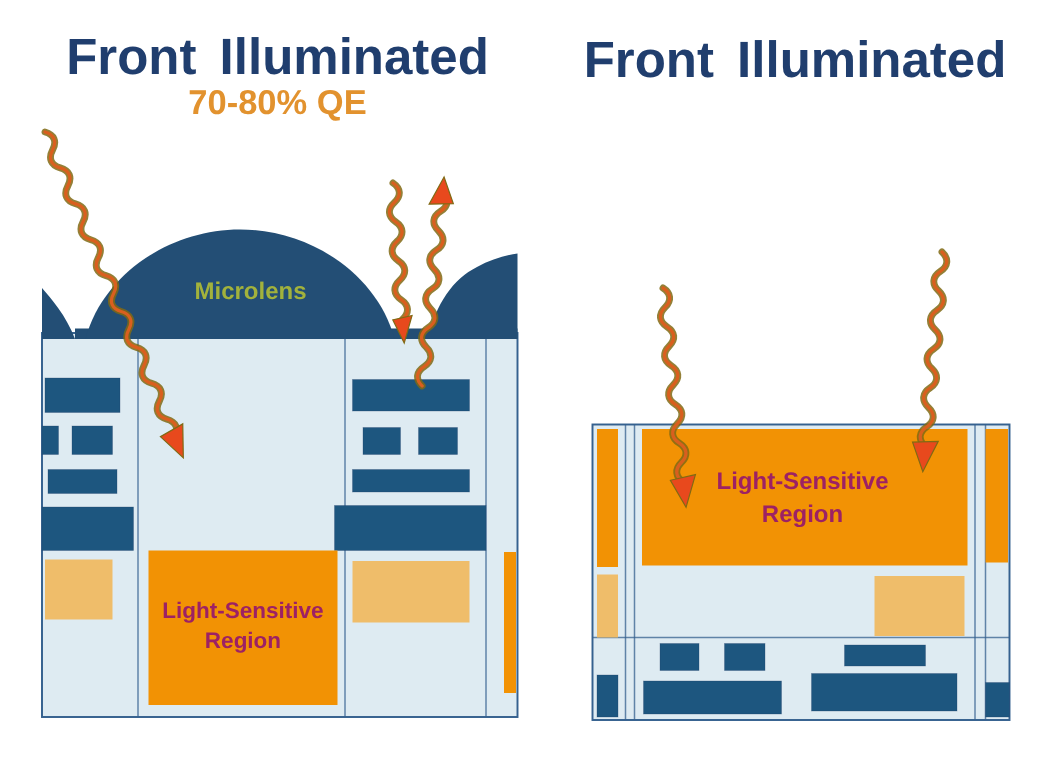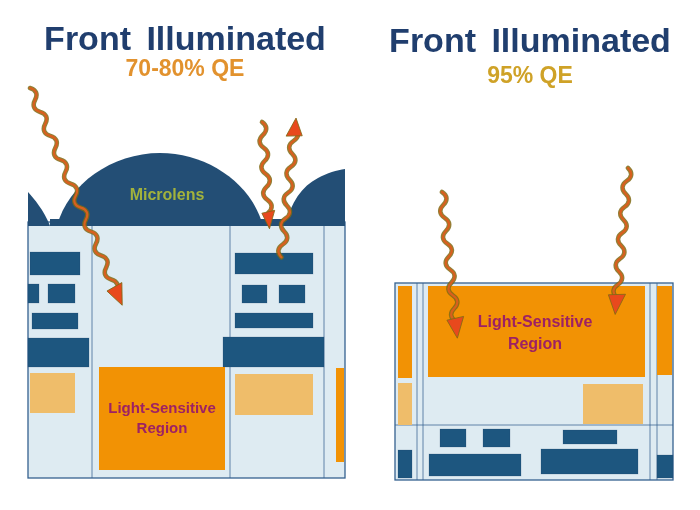--- a/index.html
+++ b/index.html
@@ -122,19 +122,18 @@
         <path class="sq-u" d="M0,0 c5,4 5,9 0,13 c-5,4 -5,9 0,13 c5,4 5,9 0,13 c-5,4 -5,9 0,13 c5,4 5,9 0,13 c-5,4 -5,9 0,13 c5,4 5,9 0,13 c-5,4 -5,9 0,13 c5,4 5,9 0,13 c-5,4 -5,9 0,13"></path>
         <path class="sq-o" d="M0,0 c5,4 5,9 0,13 c-5,4 -5,9 0,13 c5,4 5,9 0,13 c-5,4 -5,9 0,13 c5,4 5,9 0,13 c-5,4 -5,9 0,13 c5,4 5,9 0,13 c-5,4 -5,9 0,13 c5,4 5,9 0,13 c-5,4 -5,9 0,13"></path>
         <polygon class="ah" points="0,147 -8.5,128 8.5,126"></polygon>
       </g>
     </g>
   </svg>
 
   <div class="lbl title" style="left:5px;   top:19px; width:360px;">Front Illuminated</div>
   <div class="lbl qe qe-left" style="left:5px;   top:55px; width:360px;">70-80% QE</div>
   <div class="lbl title" style="left:365px; top:21px; width:330px;">Front Illuminated</div>
-  <div class="lbl qe qe-right" style="left:365px; top:62px; width:330px;">95% QE</div>
 
   <div class="lbl microlens" style="left:107px; top:186px; width:120px;">Microlens</div>
   <div class="lbl lsr" style="left:99px;  top:398px; width:126px;">Light-Sensitive Region</div>
   <div class="lbl lsr lsr-right" style="left:459px; top:311px; width:152px;">Light-Sensitive Region</div>
 
 </div>
 
 </body></html>

